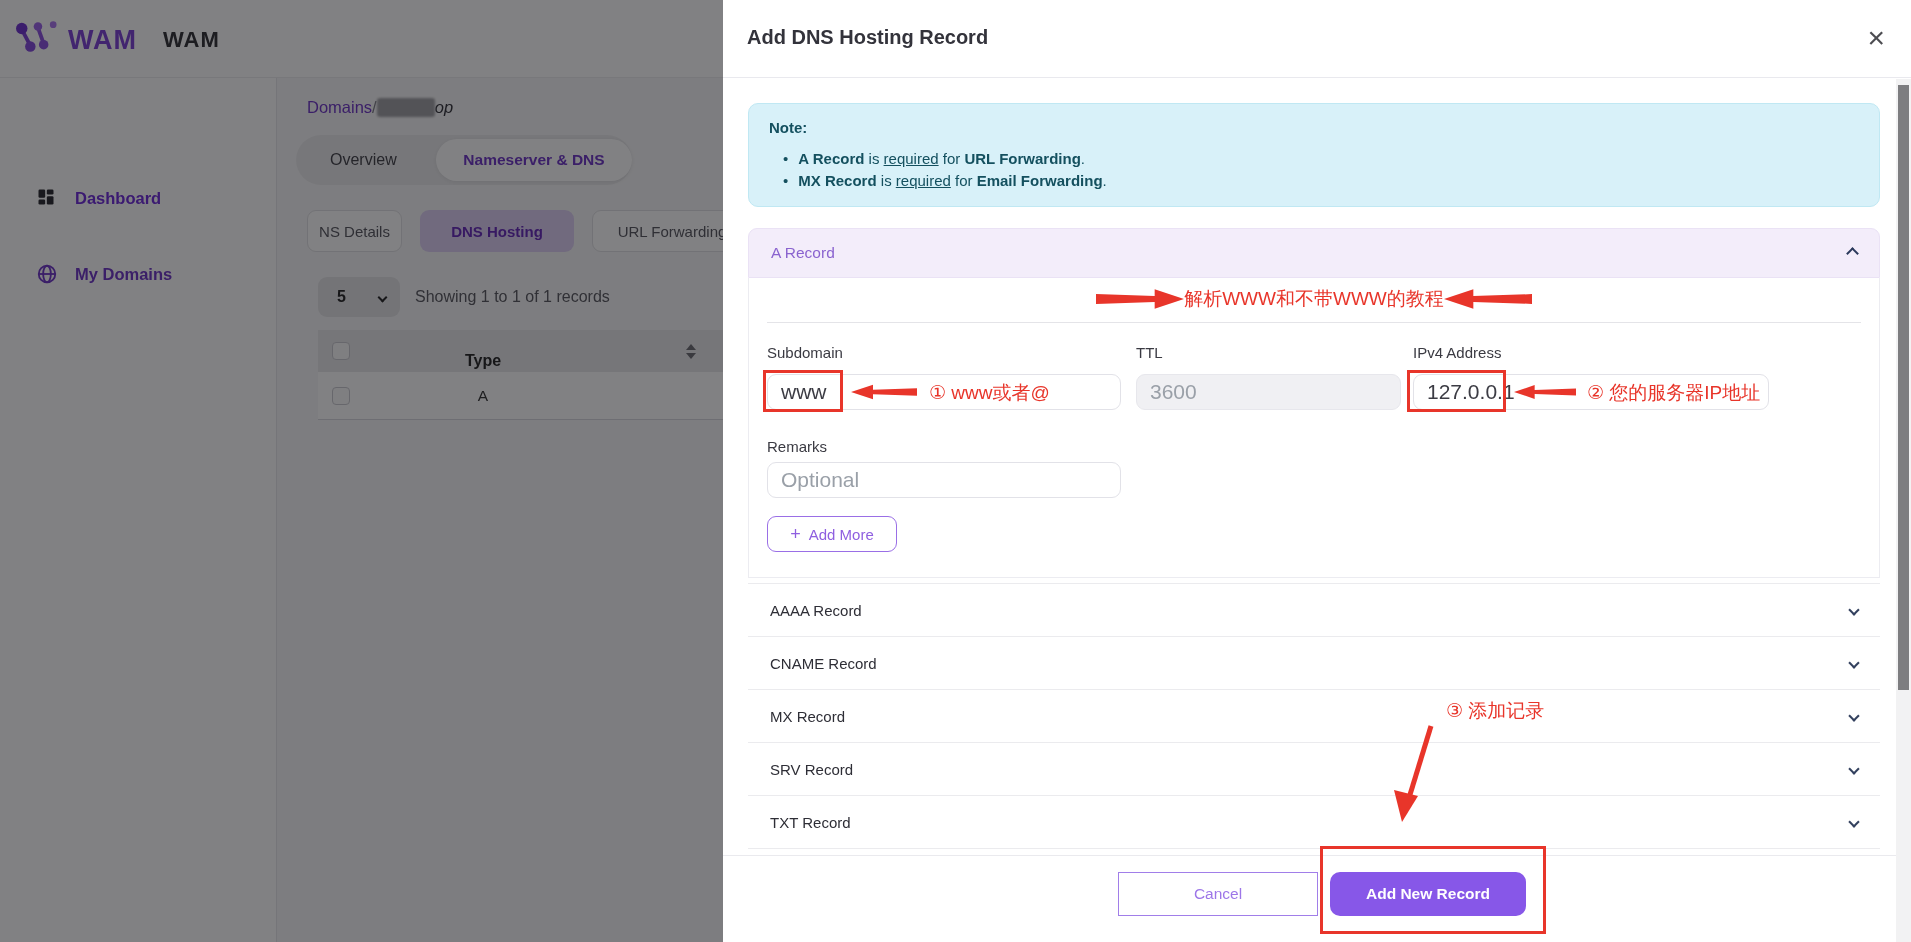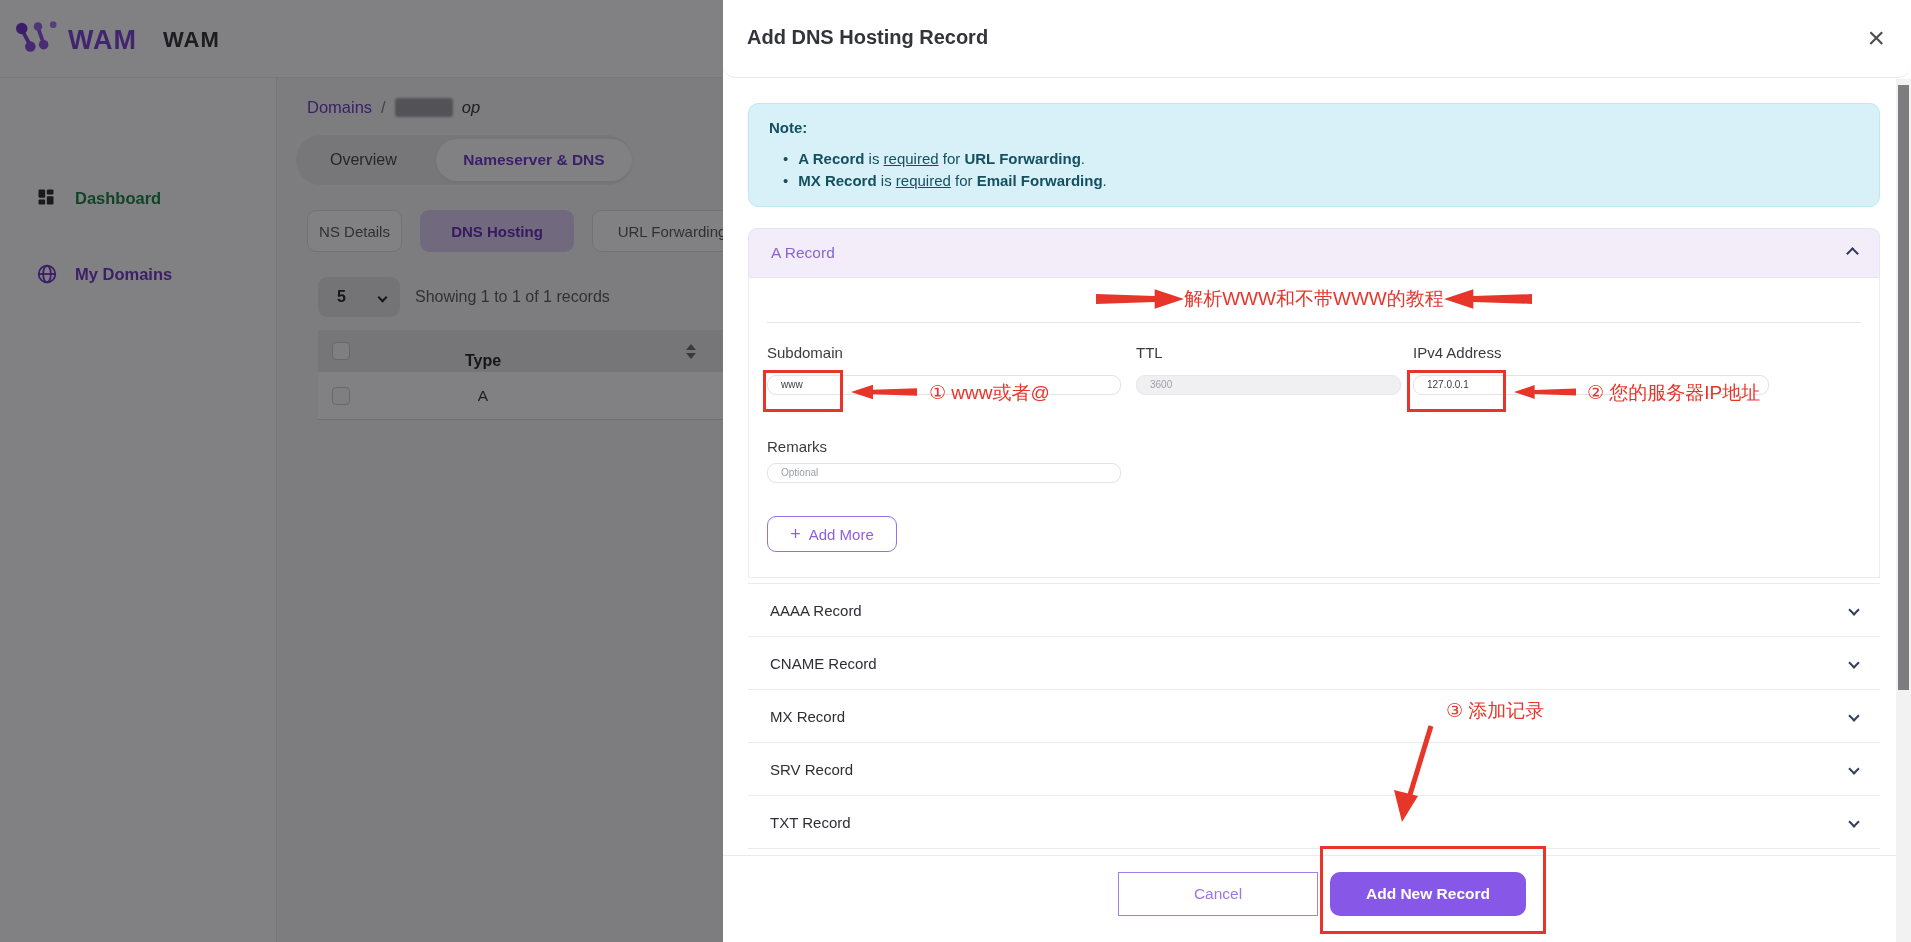--- a/index.html
+++ b/index.html
@@ -10,29 +10,29 @@
     color:#2e2e36;
   }
   
   .app-header { position:absolute; left:0; top:0; width:1911px; height:78px; background:#fff; border-bottom:1px solid #ececee; z-index:1; }
   .logo-wrap { position:absolute; left:14px; top:18px; display:flex; align-items:center; gap:8px; }
   .logo-text { font-size:27px; font-weight:800; color:#7b3fd6; letter-spacing:1px; }
   .app-name { margin-left:18px; font-size:22px; font-weight:700; color:#2e2e34; letter-spacing:1px; }
 
   .sidebar { position:absolute; left:0; top:78px; width:277px; height:864px; background:#fff; border-right:1px solid #e7e7ea; z-index:1; }
   .side-item { position:absolute; left:0; width:277px; height:44px; display:flex; align-items:center; padding-left:36px; gap:17px; cursor:pointer; }
-  .side-item.dash { top:98px; color:#15803d; font-weight:700; font-size:16.5px; }
+  .side-item.dash { top:98px; color:#6d28d9; font-weight:700; font-size:16.5px; }
   .side-item.doms { top:174px; color:#6d34c6; font-weight:700; font-size:16.5px; }
   .side-item .icn { width:22px; height:22px; flex:0 0 auto; }
   .chev { display:inline-block; width:9px; height:9px; border-right:2px solid currentColor; border-bottom:2px solid currentColor; }
   .chev.up   { transform:rotate(-135deg); }
   .chev.down { transform:rotate(45deg); }
 
   .main { position:absolute; left:277px; top:78px; width:446px; height:864px; background:#f7f7f8; overflow:hidden; z-index:1; }
-  .breadcrumb { position:absolute; left:30px; top:20px; display:flex; align-items:center; gap:9px; font-size:16.5px; }
+  .breadcrumb { position:absolute; left:30px; top:20px; display:flex; align-items:center; font-size:16.5px; }
   .bc-root { color:#6d34c6; cursor:pointer; }
   .bc-sep { color:#7b7b83; }
   .bc-blur { width:58px; height:19px; background:#a0a0a4; border-radius:3px; filter:blur(1px); }
   .bc-dom { color:#2e2e36;font-style:italic; }
   .tabs-pill { position:absolute; left:19px; top:57px; width:336px; height:50px; background:#ebebed; border-radius:26px; }
   .tab-overview { position:absolute; left:34px; top:0; height:50px; display:flex; align-items:center; font-size:16px; color:#3f3f46; cursor:pointer; }
   .tab-active { position:absolute; left:140px; top:4px; width:196px; height:42px; background:#fff; border-radius:22px; display:flex; align-items:center; justify-content:center; font-size:15.5px; font-weight:700; color:#6d34c6; box-shadow:0 1px 4px rgba(0,0,0,0.08); cursor:pointer; }
   .subtab { position:absolute; top:132px; height:42px; border-radius:9px; display:flex; align-items:center; justify-content:center; font-size:15px; cursor:pointer; }
   .subtab.ns  { left:30px;  width:95px;  background:#fff; border:1px solid #e0e0e3; color:#55555d; }
   .subtab.dns { left:143px; width:154px; background:#ddd0f4; color:#6527ba; font-weight:700; }
@@ -49,42 +49,42 @@
   .sort { position:absolute; left:368px; display:flex; flex-direction:column; gap:3px; cursor:pointer; }
   .sort i { width:0; height:0; border-left:5px solid transparent; border-right:5px solid transparent; display:block; }
   .sort .u { border-bottom:6px solid #6b6b72; }
   .sort .d { border-top:6px solid #6b6b72; }
 
   
   .overlay { position:absolute; inset:0; background:rgba(14,14,18,0.52); z-index:5; }
 
   
   .modal { position:absolute; left:723px; top:0; width:1188px; height:942px; background:#fff; z-index:10; }
-  .m-header { position:absolute; left:0; top:0; width:1188px; height:78px; border-bottom:1px solid #e9e9ee;border-radius:13px; }
+  .m-header { position:absolute; left:0; top:0; width:1188px; height:78px; border-bottom:1px solid #e9e9ee; }
   .m-title { position:absolute; left:24px; top:26px; font-size:20px; font-weight:700; color:#33333b; }
   .m-close { position:absolute; right:26px; top:22px; font-size:30px; font-weight:300; color:#4d4d52; line-height:32px; cursor:pointer; }
   .m-scroll { position:absolute; right:0; top:79px; bottom:0; width:15px; background:#f2f2f3; }
   .m-thumb { position:absolute; left:2px; top:6px; width:11px; height:605px; background:#7d7d80; cursor:pointer; }
 
   .note-box { position:absolute; left:25px; top:103px; width:1132px; height:104px; background:#d8f1f9; border:1px solid #c0e8f3; border-radius:10px; padding:13px 20px; color:#14505f; font-size:15px; line-height:1.5; }
   .note-head { font-weight:700; margin-bottom:8px; }
   .note-line { padding-left:14px; display:flex; align-items:baseline; gap:10px; }
   .note-line .dot { font-size:15px; }
   .note-line b { font-weight:700; }
   .note-line u { }
 
   .arec { position:absolute; left:25px; top:228px; width:1132px; }
   .arec-head { height:50px; background:#f3edfa; border:1px solid #eae2f5; border-radius:9px 9px 0 0; display:flex; align-items:center; padding:0 22px; color:#8a63cf; font-size:15.5px; cursor:pointer; }
   .arec-head .chev { margin-left:auto; color:#2b3a5c; }
   .arec-body { position:relative; height:300px; background:#fff; border:1px solid #ececf1; border-top:none; }
   .tut-row { position:absolute; left:0; top:8px; width:100%; display:flex; align-items:center; justify-content:center; gap:0; color:#e8352a; font-size:19px; }
   .body-div { position:absolute; left:18px; right:18px; top:44px; border-top:1px solid #e4e4e8; }
   .fg { position:absolute; top:66px; }
   .fg label { display:block; font-size:15px; color:#3a3a42; margin-bottom:13px; }
-  .fg input { width:100%; height:20px; border:1px solid #e2e2e8; border-radius:9px; padding:0 13px; font-size:10px; color:#3c3c44; outline:none; background:#fff; font-family:inherit; }
+  .fg input { width:100%; height:36px; border:1px solid #e2e2e8; border-radius:9px; padding:0 13px; font-size:21px; color:#3c3c44; outline:none; background:#fff; font-family:inherit; }
   .fg input:disabled { background:#f0f0f3; color:#9aa0a8; border-color:#e7e7ec; }
   .fg.f1 { left:18px;  width:354px; }
   .fg.f2 { left:387px; width:265px; }
   .fg.f3 { left:664px; width:356px; }
   .fg.rem { left:18px; width:354px; top:160px; }
   .fg.rem label { margin-bottom:7px; }
   .fg input::placeholder { color:#9aa0a8; }
   .addmore { position:absolute; left:18px; top:238px; width:130px; height:36px; background:#fff; border:1px solid #9a6fe6; border-radius:9px; color:#8f5fe0; font-size:15px; display:flex; align-items:center; justify-content:center; gap:8px; cursor:pointer; }
   .addmore .plus { font-size:18px; line-height:1; }
 

